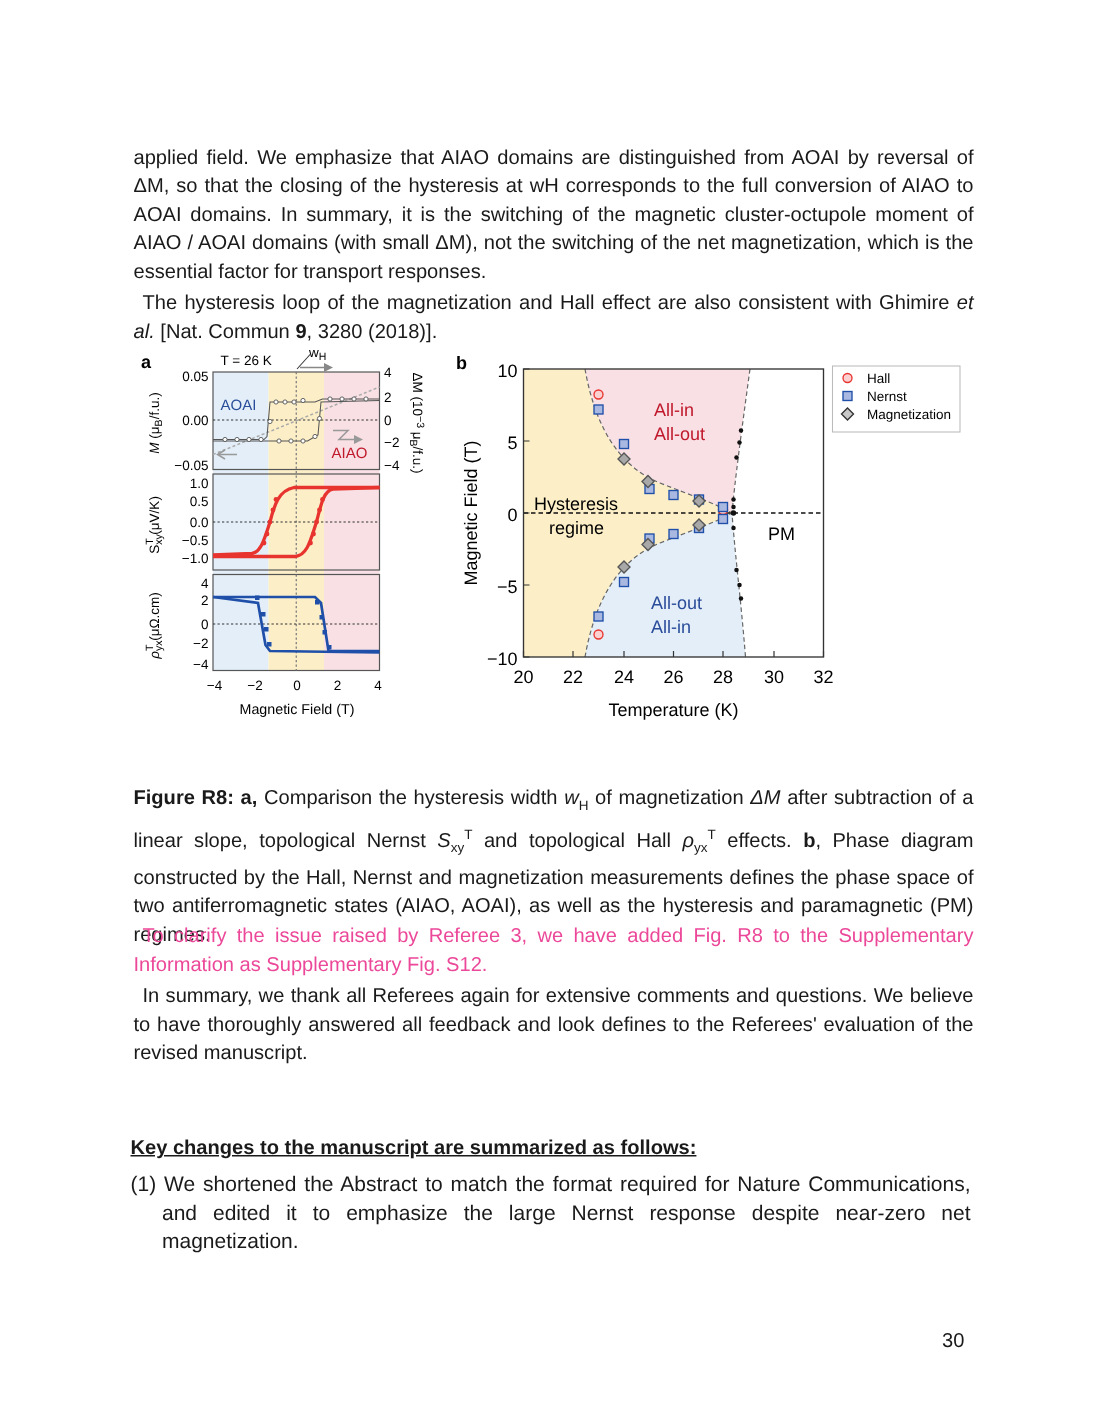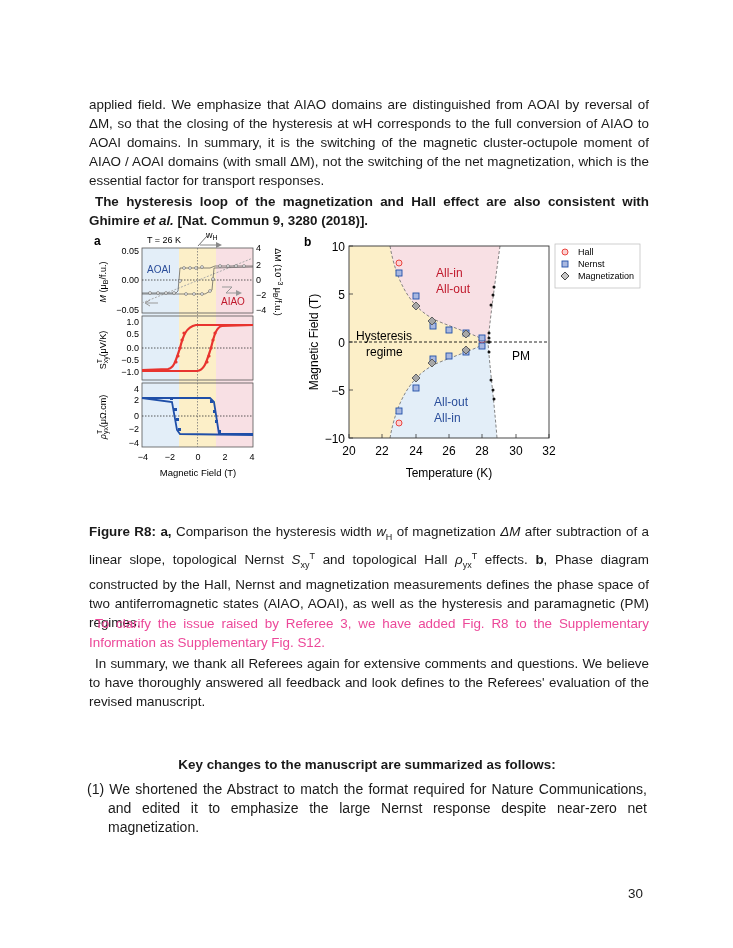--- a/index.html
+++ b/index.html
@@ -2,34 +2,34 @@
 <html><head>
 <meta charset="utf-8">
 <style>
   html, body { margin:0; padding:0; background:#ffffff; }
   body { width:733px; height:948px; position:relative; overflow:hidden;
          font-family:"Liberation Sans", sans-serif; color:#1a1a1a; }
   .para { position:absolute; left:77px; width:560px; font-size:13.4px; line-height:19px;
           text-align:justify; margin:12px; }
   .para.red { color:#ec4899; }
   .indent { text-indent:6px; }
-  .heading { position:absolute; left:87px; width:560px; text-align:center; font-weight:bold;
-             font-size:13.4px; }
+  .heading { position:absolute; left:87px; width:560px; font-weight:bold;
+             text-decoration:underline; font-size:13.4px; }
   .list-item { position:absolute; left:87px; width:560px; font-size:14px; line-height:19px;
                text-align:justify; padding-left:21px; text-indent:-21px; box-sizing:border-box; }
   .pagenum { position:absolute; left:628px; top:886px; font-size:13.4px; }
   .figure { position:absolute; left:85px; top:225px; width:570px; height:260px; }
   svg text { font-family:"Liberation Sans", sans-serif; }
 </style>
 </head>
 <body>
 
 <p class="para" style="top:83px;">applied field. We emphasize that AIAO domains are distinguished from AOAI by reversal of ΔM, so that the closing of the hysteresis at wH corresponds to the full conversion of AIAO to AOAI domains. In summary, it is the switching of the magnetic cluster-octupole moment of AIAO / AOAI domains (with small ΔM), not the switching of the net magnetization, which is the essential factor for transport responses.</p>
 
-<p class="para indent" style="top:180px;font-weight:bold;">
+<p class="para indent" style="top:180px;">
   <span>The hysteresis loop of the magnetization and Hall effect are also consistent with Ghimire </span><i>et al.</i><span> [Nat. Commun </span><b>9</b><span>, 3280 (2018)].</span>
 </p>
 
 <div class="figure">
 <svg width="570" height="260" viewBox="85 225 570 260" xmlns="http://www.w3.org/2000/svg">
 
   <g>
 
     <rect x="142" y="248" width="37" height="199" fill="#e3eef8"></rect>
     <rect x="179" y="248" width="37" height="199" fill="#fcefc8"></rect>

